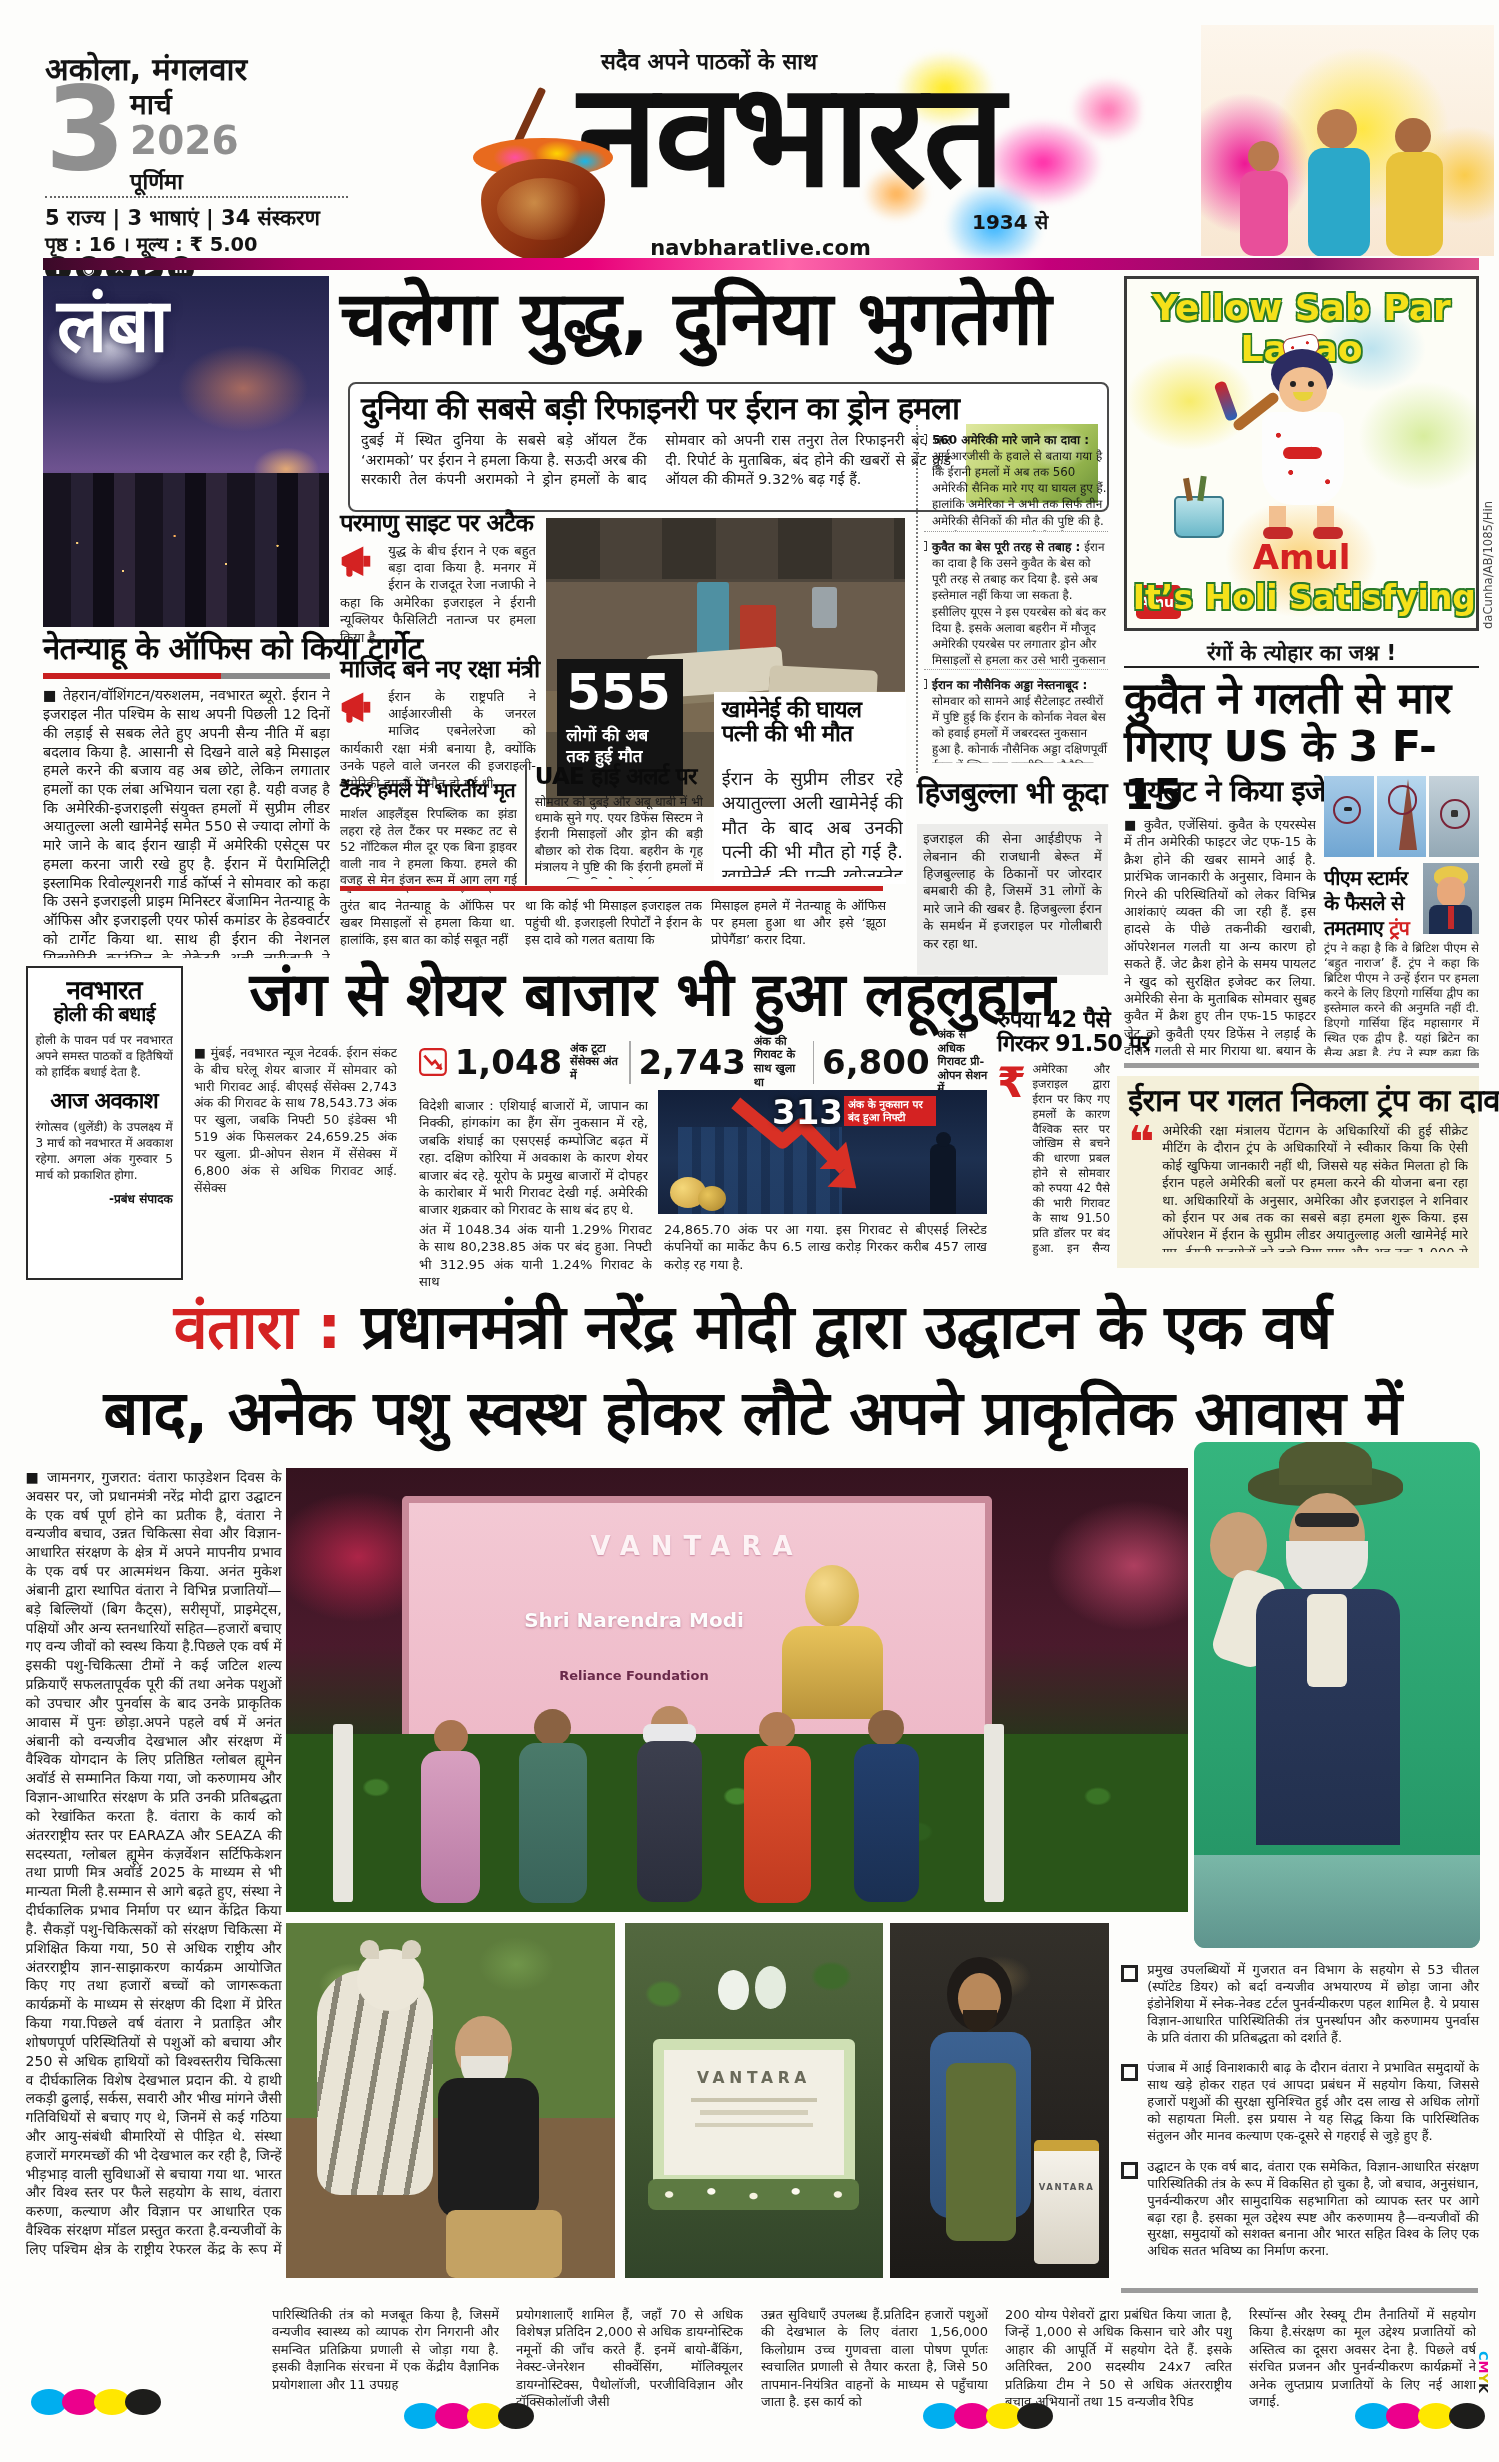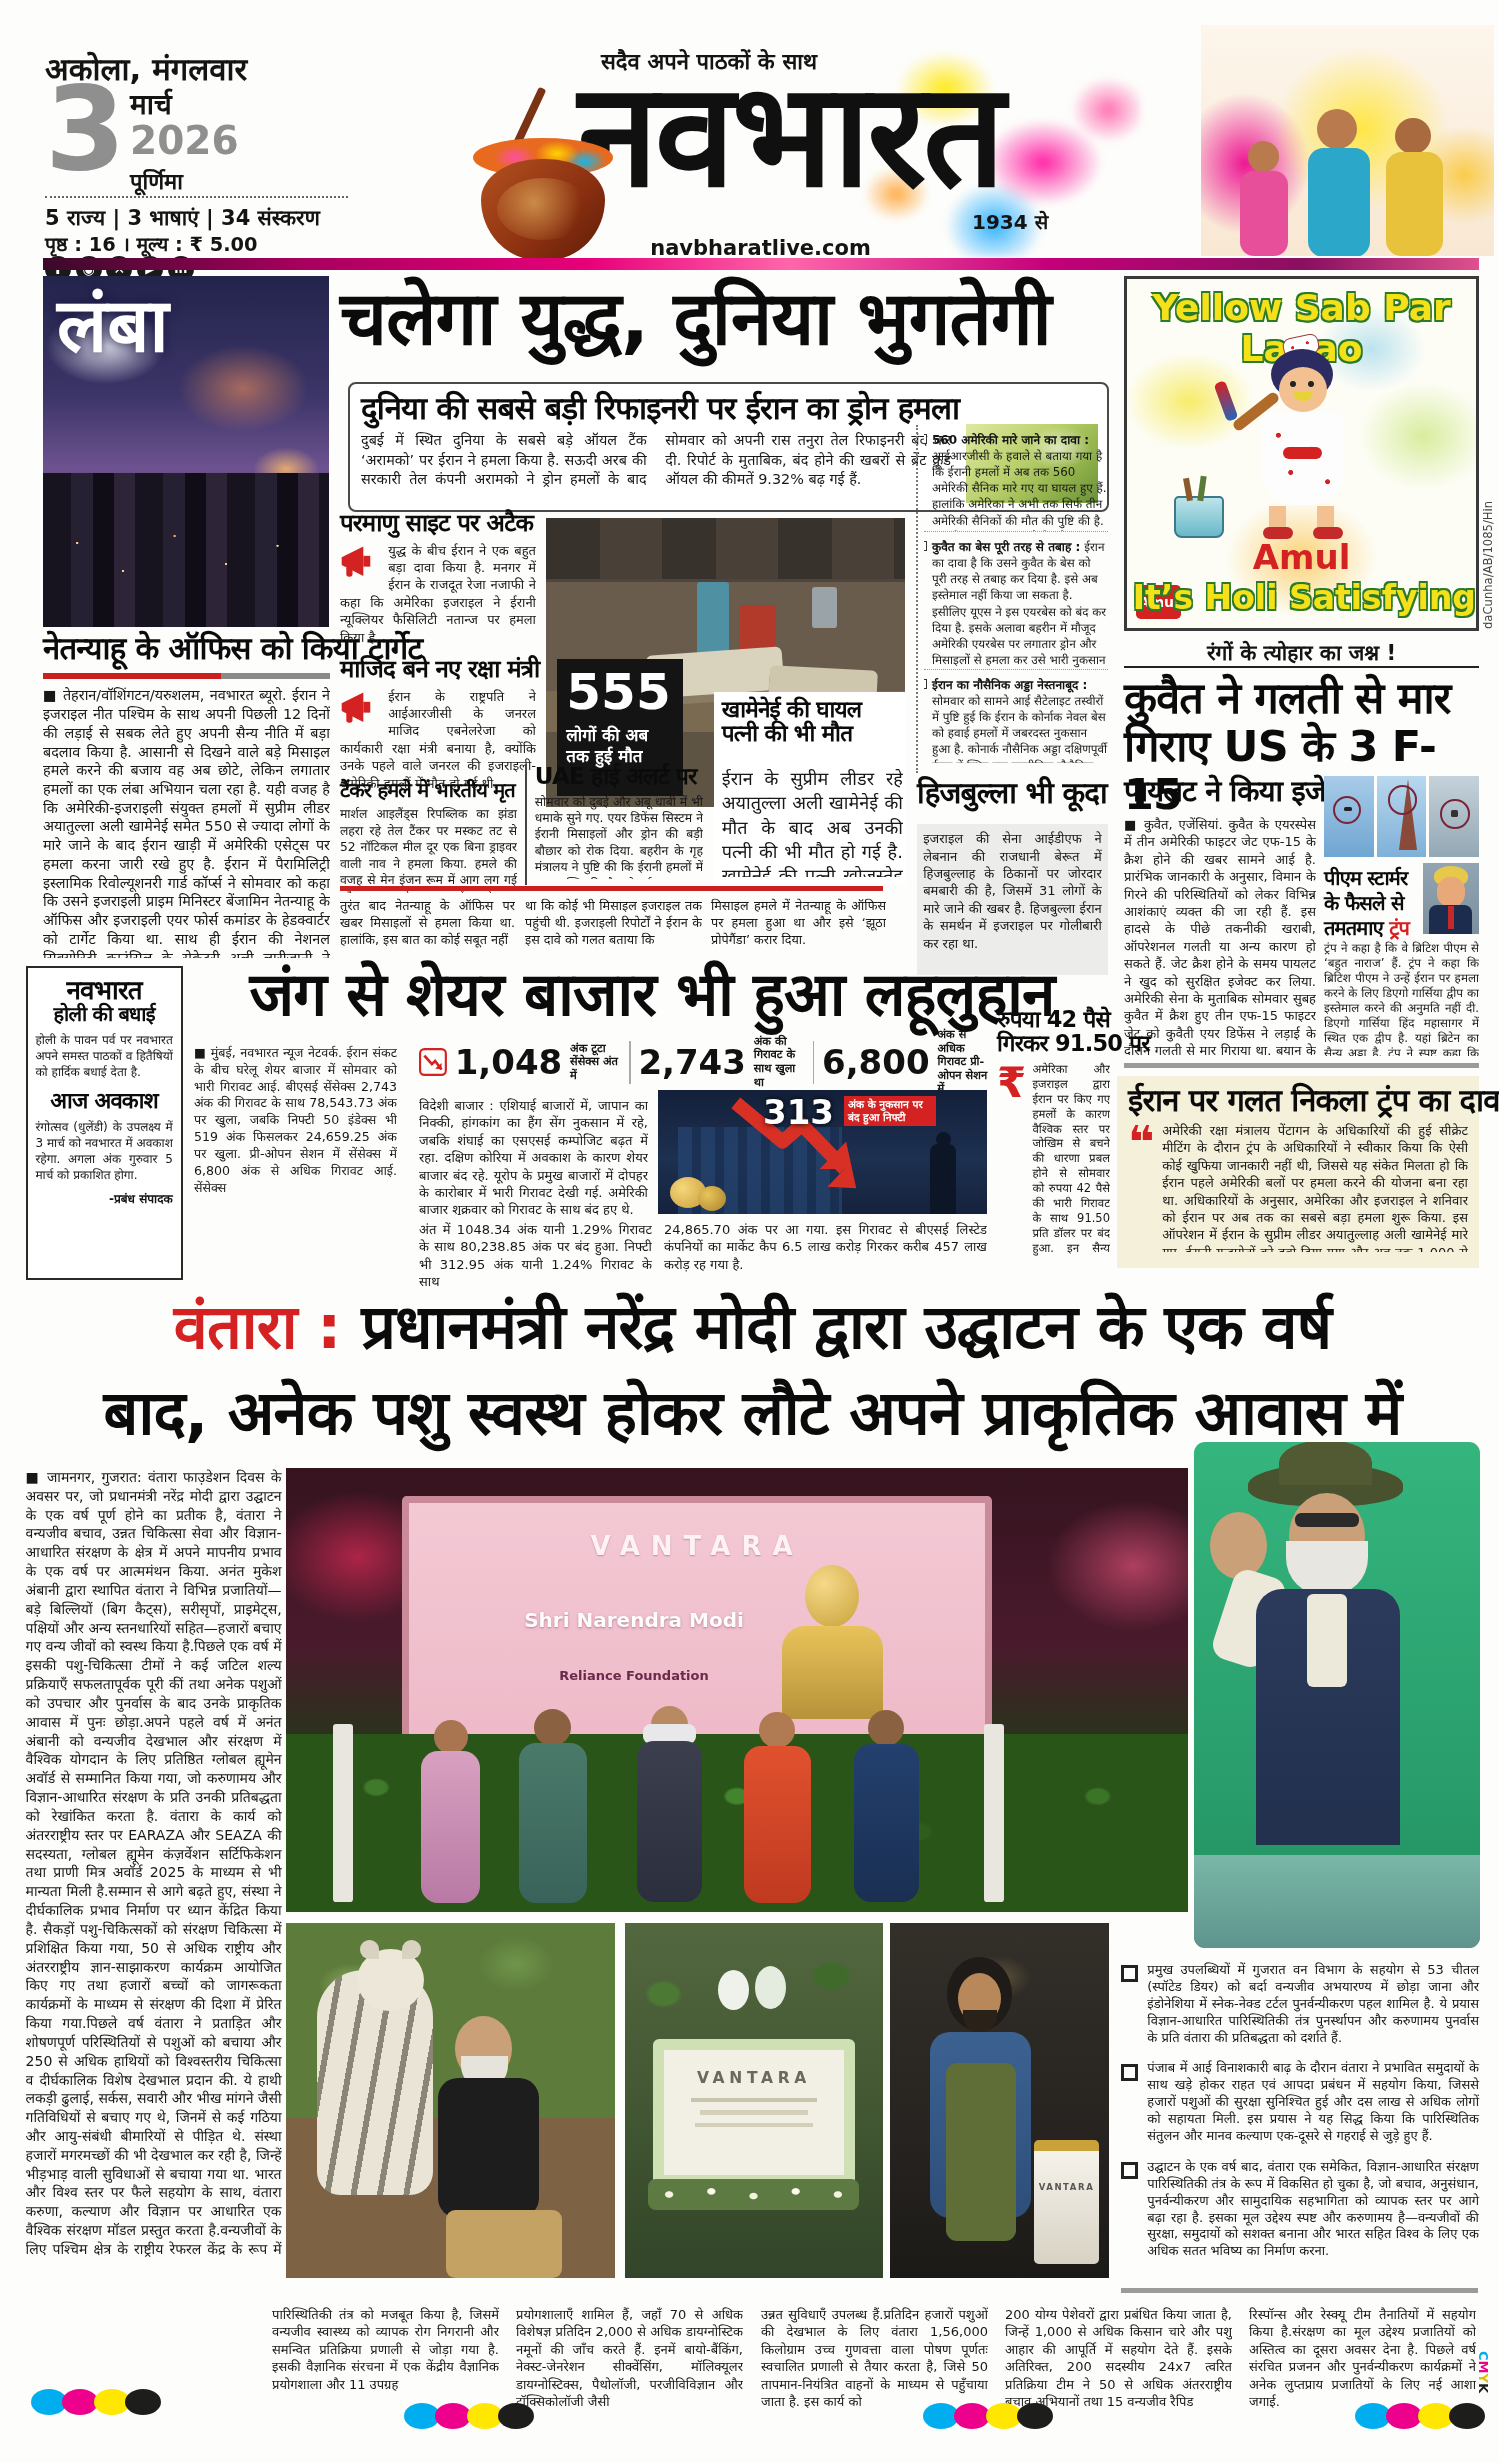--- a/index.html
+++ b/index.html
@@ -308,21 +308,21 @@
   <div class="a photo" style="left:658px;top:1090px;width:329px;height:124px;background:linear-gradient(180deg,#13203a,#1d3050 55%,#15223c);">
     <div class="a" style="left:6%;bottom:0;width:50%;height:70%;background:repeating-linear-gradient(90deg,#24436e 0 14px,#1a3256 14px 23px);opacity:.8;"></div>
     <svg class="a" style="left:70px;top:4.7px;" width="171" height="109" viewBox="0 0 220 140">
         <polyline points="10,10 70,60 95,38 150,95" fill="none" stroke="#d93025" stroke-width="18" stroke-linejoin="round"></polyline>
         <polygon points="150,95 118,95 152,60 165,120 128,118" fill="#d93025"></polygon>
       </svg>
     <div class="a circ" style="left:12.4px;bottom:6.2px;width:36px;height:31px;background:radial-gradient(circle at 35% 35%,#f5d87a,#c89a3a);"></div>
     <div class="a circ" style="left:40px;bottom:3.1px;width:28px;height:25px;background:radial-gradient(circle at 35% 35%,#e8c45a,#a8812a);"></div>
     <div class="a" style="right:31px;bottom:0;width:26px;height:70px;background:#0d1626;border-radius:7.8px 7.8px 0 0;"></div>
     <div class="a circ" style="right:36px;bottom:67px;width:15.5px;height:15.5px;background:#0d1626;"></div>
-    <div class="a" style="right:51px;top:6.2px;display:flex;gap:10px;align-items:flex-start;">
+    <div class="a" style="right:51px;top:6.2px;display:flex;gap:1px;align-items:flex-start;">
       <div style="font-size:34px;font-weight:900;color:#fff;line-height:.95;text-shadow:0 0 6.2px #000;">313</div>
       <div style="width:92px;background:#d42222;color:#fff;font-size:10.5px;font-weight:bold;padding:2.3px 3.9px;line-height:1.2;">अंक के नुकसान पर बंद हुआ निफ्टी</div>
     </div>
   </div>
 
   <div class="a bd j clip" style="left:419px;top:1221px;width:233px;height:65px;font-size:13px;">अंत में 1048.34 अंक यानी 1.29% गिरावट के साथ 80,238.85 अंक पर बंद हुआ. निफ्टी भी 312.95 अंक यानी 1.24% गिरावट के साथ</div>
   <div class="a bd j clip" style="left:664px;top:1221px;width:323px;height:65px;font-size:13px;">24,865.70 अंक पर आ गया. इस गिरावट से बीएसई लिस्टेड कंपनियों का मार्केट कैप 6.5 लाख करोड़ गिरकर करीब 457 लाख करोड़ रह गया है.</div>
 
   <div class="a" style="left:997px;top:1007px;width:113px;height:279px;">
     <div class="hl" style="font-size:22.5px;white-space:nowrap;">रुपया 42 पैसे</div>

